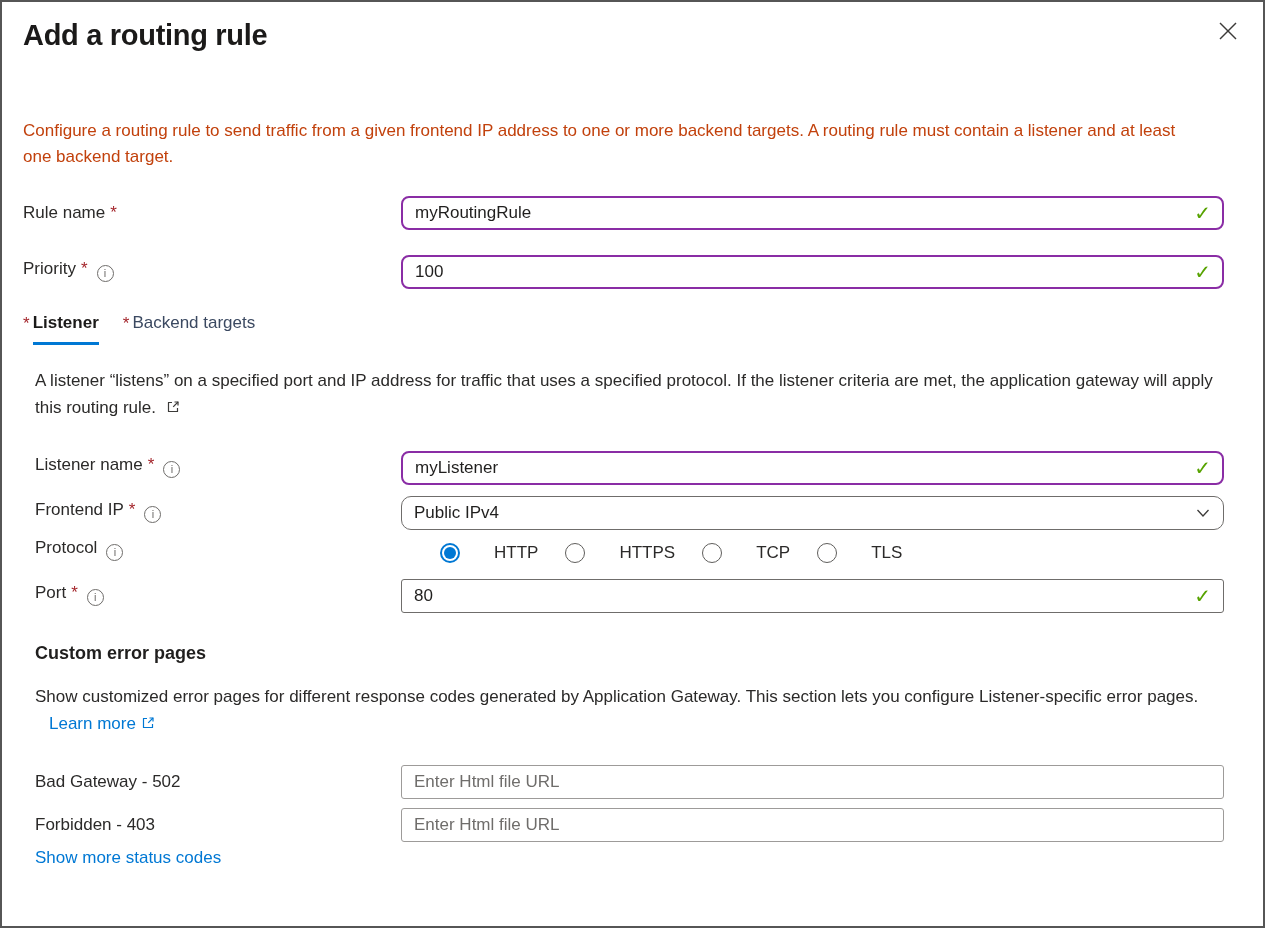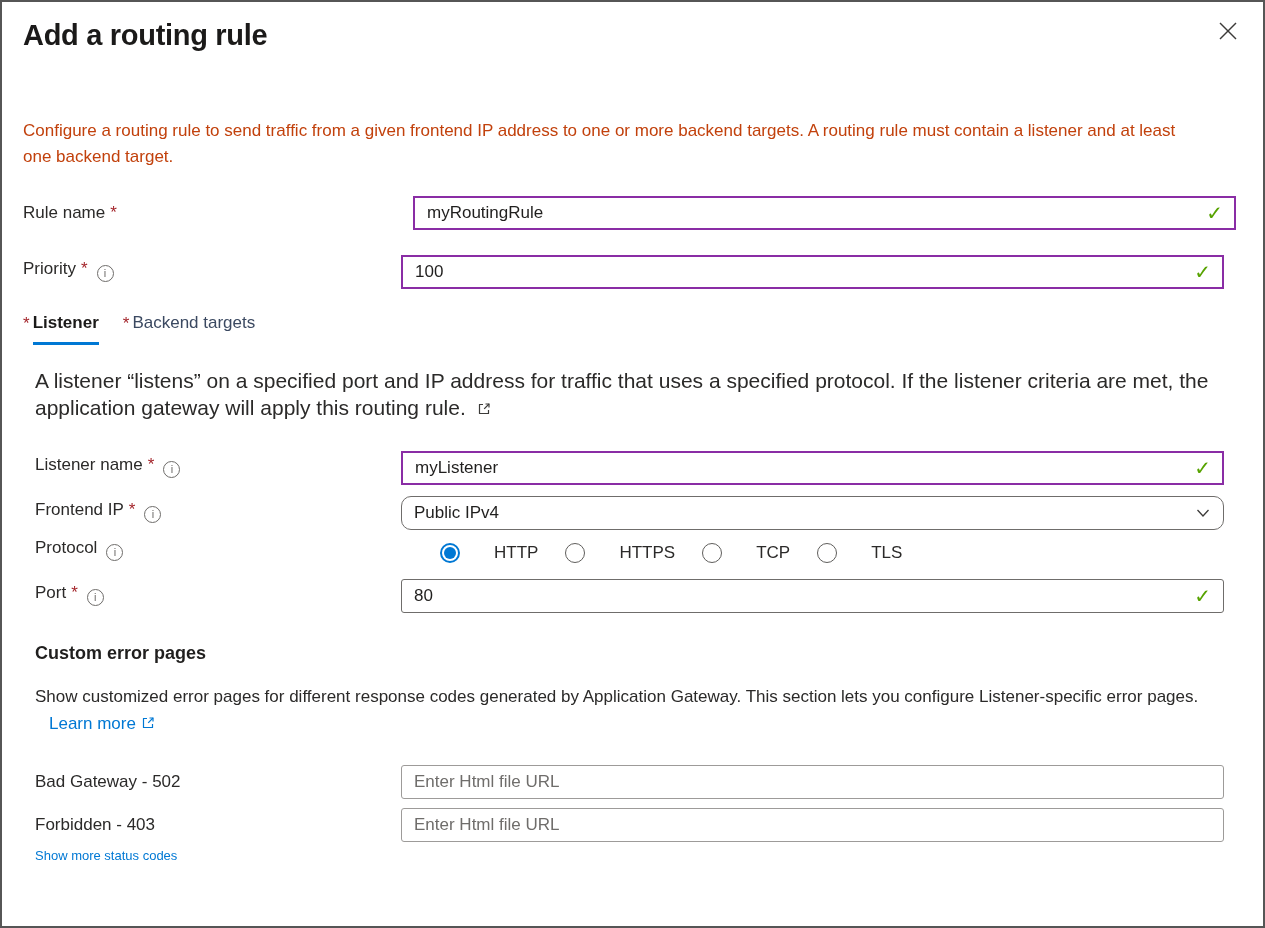--- a/index.html
+++ b/index.html
@@ -22,36 +22,36 @@
   .info-icon {
     display:inline-flex; align-items:center; justify-content:center;
     width:17px; height:17px; margin-left:9px; border:1px solid #6e6c6a; border-radius:50%;
     font-size:11px; line-height:1; color:#6e6c6a; vertical-align:-3px; cursor:pointer;
   }
 
   .txt {
     width:100%; height:34px; border:1px solid #6f6d6b; border-radius:3px;
     padding:0 42px 0 12px; font-size:17px; color:#201f1e; font-family:inherit; outline:none; background:#fff;
   }
-  .txt.modified { border:2px solid #8a2da5; border-radius:0; }
+  .txt.modified { border:2px solid #8a2da5; border-radius:8px; }
   .txt.light { border-color:#9d9b99; }
   .txt::placeholder { color:#6f6d6b; opacity:1; }
   .valid-check { position:absolute; right:13px; top:50%; transform:translateY(-48%); color:#57a300; font-size:20px; line-height:1; pointer-events:none; }
 
-  .row-rule { margin-top:26px;gap:12px; }
+  .row-rule { margin-top:26px; }
   .row-priority { margin-top:25px; }
 
   .tabs { display:flex; margin:24px 0 0 21px; }
   .tab { display:flex; align-items:flex-start; cursor:pointer; font-size:17px; }
   .tab .t-req { color:#a4262c; margin-right:3px; padding-top:1px; }
   .tab .t-label { padding-bottom:9px; color:#3b4961; }
   .tab.active .t-label { border-bottom:3px solid #0078d4; font-weight:700; color:#1b1a19; }
   .tab + .tab { margin-left:24px; }
 
-  .listener-desc { margin:22px 40px 0 33px; font-size:21px; line-height:27px; color:#2b2a29; }
+  .listener-desc { margin:22px 40px 0 33px; font-size:17px; line-height:27px; color:#2b2a29; }
 
   .row-lname { margin-top:30px; }
   .row-fip { margin-top:11px; }
   .row-proto { margin-top:8px;justify-content:space-between; }
   .row-port { margin-top:11px; }
   .row-ltype { margin-top:8px; }
 
   .select {
     display:flex; align-items:center; justify-content:space-between;
     width:100%; height:34px; border:1px solid #6f6d6b; border-radius:10px;
@@ -66,21 +66,21 @@
   .radio-opt .opt-label { margin-left:10px; font-size:17px; color:#2b2a29; }
 
   .cep-heading { margin:30px 0 0 33px; font-size:18px; font-weight:700; color:#201f1e; }
   .cep-desc { margin:19px 40px 0 33px; font-size:17px; line-height:27px; color:#2b2a29; }
   .link { color:#0078d4; text-decoration:none; cursor:pointer; }
   .learn-more { margin-left:14px; white-space:nowrap; }
   .ext-icon { margin-left:5px; vertical-align:-1px; }
 
   .row-bad { margin-top:28px; }
   .row-forbidden { margin-top:9px; }
-  .show-more { display:inline-block; margin:6px 0 12px 33px; font-size:13px; }
+  .show-more { display:inline-block; margin:6px 0 12px 33px; font-size:17px; }
 </style>
 </head>
 <body>
 
 <div class="dialog">
 
   <h1 class="title">Add a routing rule</h1>
 
   <button class="close-btn" aria-label="Close">
     <svg width="22" height="22" viewBox="0 0 22 22">

